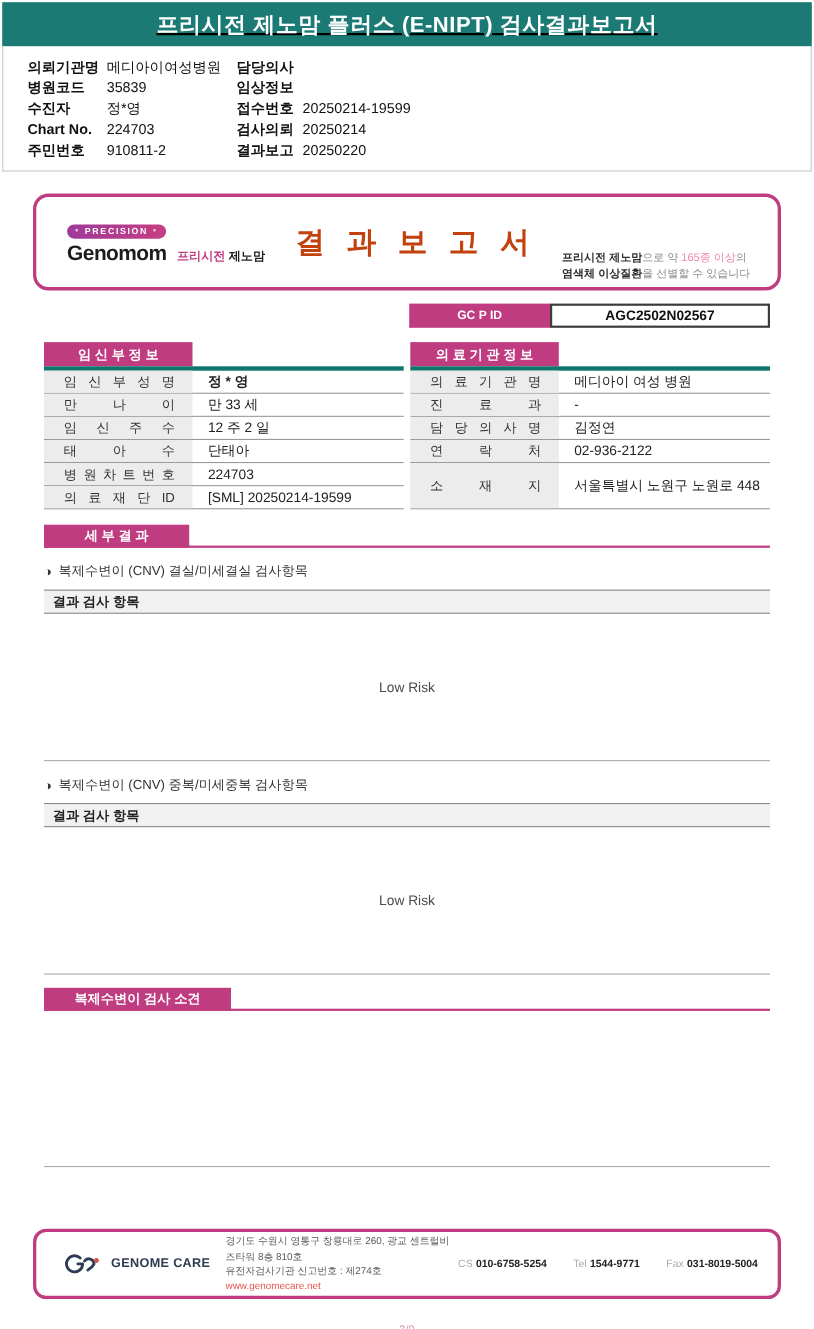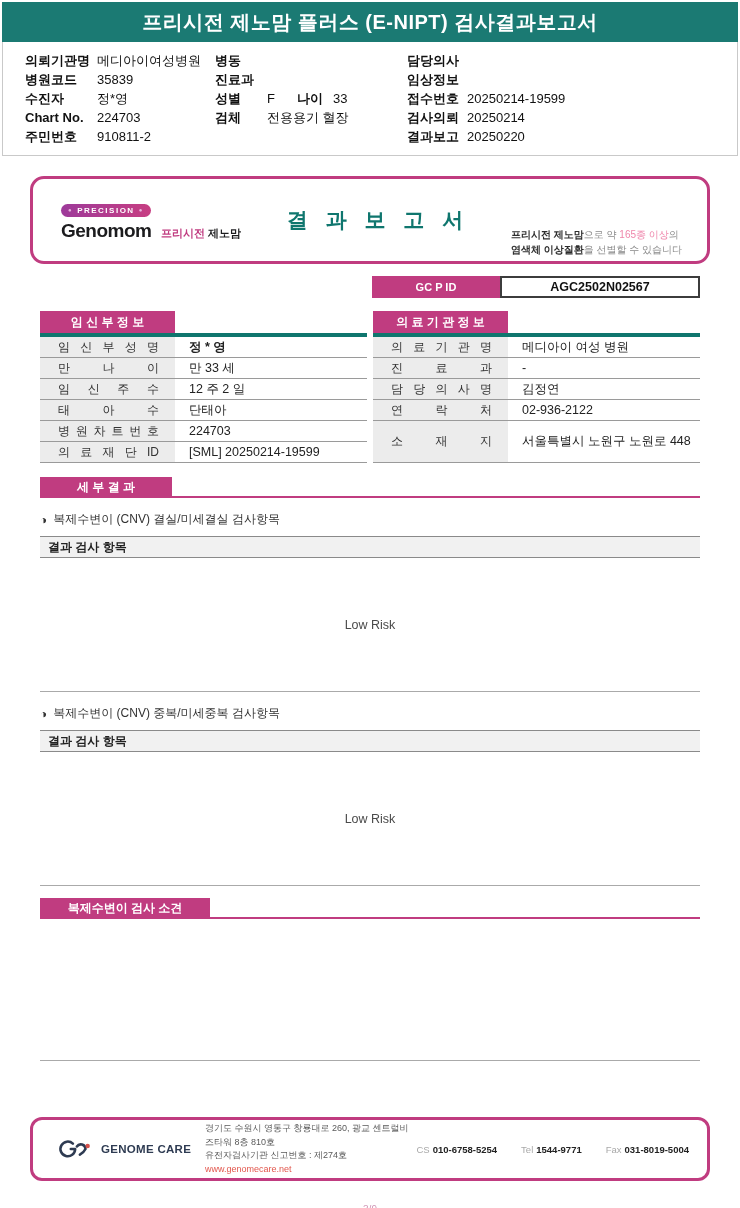--- a/index.html
+++ b/index.html
@@ -1,21 +1,21 @@
 <!DOCTYPE html>
 <html><head>
 <meta charset="utf-8">
 <style>
   * { margin:0; padding:0; box-sizing:border-box; }
   html,body { width:740px; height:1208px; background:#fff; overflow:hidden;
     font-family:"Liberation Sans","DejaVu Sans",sans-serif; }
 
   
   .top-bar { margin:2px 2px 0; height:40px; background:#1b7a73;
-    display:flex; align-items:center; justify-content:center; }
+    display:flex; align-items:center; justify-content:center;text-decoration:underline; }
   .top-bar .t { color:#fff; font-weight:bold; font-size:20px; letter-spacing:.5px; }
 
   
   .patient-info { margin:0 2px; border:1px solid #c9c9c9; border-top:none;
     padding:9px 0 9px; display:flex; font-size:13px; color:#111; }
   .pi-col { display:flex; flex-direction:column; }
   .pi-col1 { flex:0 0 212px; padding-left:22px; }
   .pi-col2 { flex:0 0 192px; }
   .pi-col3 { flex:1; }
   .pi-row { display:flex; height:19px; line-height:19px; white-space:nowrap; }
@@ -33,21 +33,21 @@
     background:linear-gradient(90deg,#9d3a9a,#c73e82); color:#fff;
     font-size:8px; font-weight:bold; letter-spacing:1.5px;
     border-radius:8px; padding:2px 7px; }
   .badge .dot { font-size:6px; color:#e7b6dd; }
   .brand-line { margin-top:3px; white-space:nowrap; }
   .brand { font-size:19px; font-weight:800; color:#1c1c1e; letter-spacing:-.5px; }
   .brand-kr { font-size:11px; font-weight:bold; margin-left:5px; }
   .brand-kr .pink { color:#c03c80; }
   .brand-kr .dark { color:#1c1c1e; }
   .rc-center { flex:1; text-align:center; }
-  .rc-title { font-size:21px; font-weight:800; color:#0f766e; letter-spacing:6px; }
+  .rc-title { font-size:27px; font-weight:800; color:#c2410c; letter-spacing:6px; }
   .rc-sub { display:inline-block; border-top:1px solid #9a9a9a; margin-top:4px;
     padding-top:5px; font-size:11px; color:#555; }
   .rc-sub .hl { color:#c0457f; font-weight:bold; }
   .rc-right { width:196px; padding-right:16px; font-size:10px; color:#8a8a8a;
     line-height:1.55;margin-top:44px; }
   .rc-right .b { color:#2c2c2c; font-weight:bold; }
   .rc-right .pk { color:#ef86ab; }
 
   
   .gcpid-row { margin:12px 40px 0 0; display:flex; justify-content:flex-end; height:22px; }
@@ -123,40 +123,20 @@
     </div>
     <div class="pi-row">
       <span class="pi-label">Chart No.</span>
       <span class="pi-value">224703</span>
     </div>
     <div class="pi-row">
       <span class="pi-label">주민번호</span>
       <span class="pi-value">910811-2</span>
     </div>
   </div>
-  <div class="pi-col pi-col2">
-    <div class="pi-row">
-      <span class="pi-label">병동</span>
-      <span class="pi-value"></span>
-    </div>
-    <div class="pi-row">
-      <span class="pi-label">진료과</span>
-      <span class="pi-value"></span>
-    </div>
-    <div class="pi-row">
-      <span class="pi-label">성별</span>
-      <span class="pi-value">F</span>
-      <span class="pi-label2">나이</span>
-      <span class="pi-value">33</span>
-    </div>
-    <div class="pi-row">
-      <span class="pi-label">검체</span>
-      <span class="pi-value">전용용기 혈장</span>
-    </div>
-  </div>
   <div class="pi-col pi-col3">
     <div class="pi-row">
       <span class="pi-label">담당의사</span>
       <span class="pi-value"></span>
     </div>
     <div class="pi-row">
       <span class="pi-label">임상정보</span>
       <span class="pi-value"></span>
     </div>
     <div class="pi-row">

